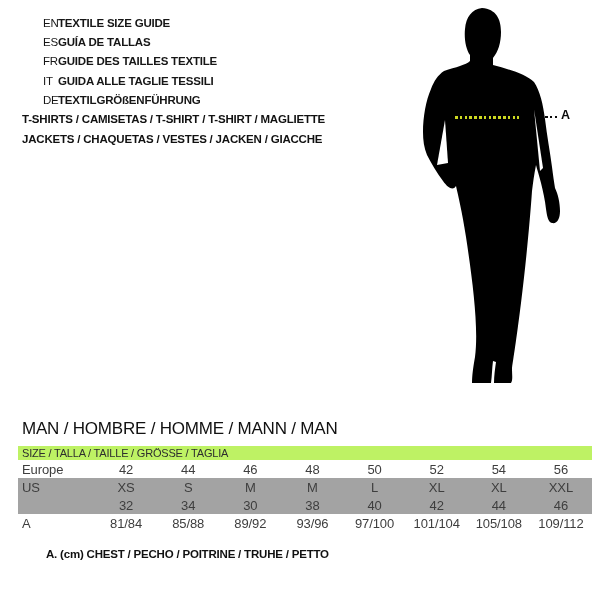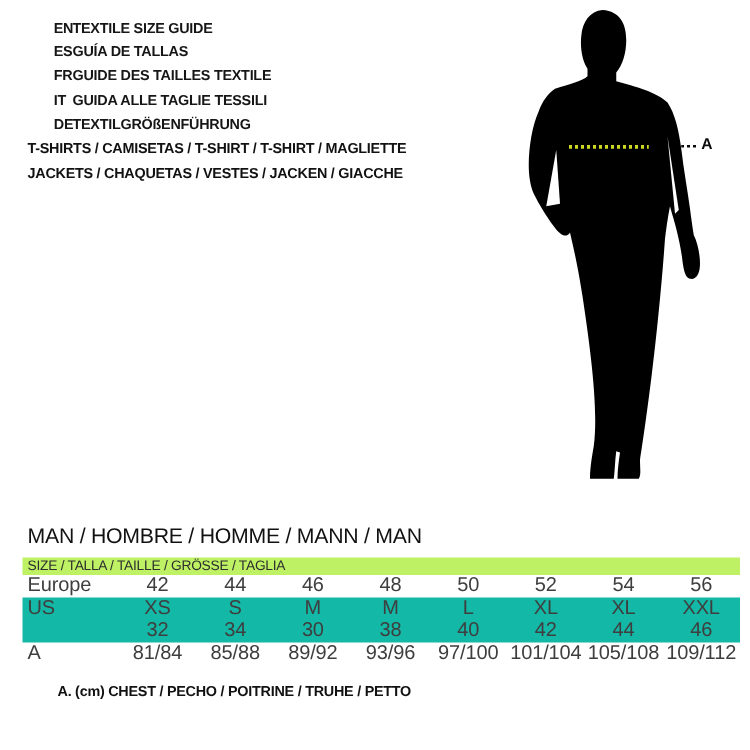--- a/index.html
+++ b/index.html
@@ -7,21 +7,21 @@
   body {
     position:relative;
     background:#ffffff;
     font-family:"Liberation Sans", sans-serif;
     color:#111;
     overflow:hidden;
   }
   
   .lang-block { position:absolute; left:22px; top:13px; }
   .lang-row { display:flex; height:19.4px; align-items:center; }
-  .lang-code { width:36px; font-size:11.5px; font-weight:700; letter-spacing:-0.2px; color:#161616;padding-left:21px; }
+  .lang-code { width:36px; font-size:11.5px; font-weight:400; letter-spacing:-0.2px; color:#161616;padding-left:21px; }
   .lang-text { font-size:11.5px; font-weight:700; letter-spacing:-0.2px; color:#161616; white-space:nowrap; }
   
   .categories { position:absolute; left:22px; top:109px; }
   .cat-line { font-size:11.5px; font-weight:700; letter-spacing:-0.2px; line-height:20px; color:#111; white-space:nowrap; }
   
   .figure-wrap { position:absolute; left:0; top:0; width:600px; height:410px; }
   .silhouette-svg { position:absolute; left:420px; top:5px; width:160px; height:390px; }
   .chest-dash {
     position:absolute; left:455px; top:116px; width:64px; height:3px;
     background:repeating-linear-gradient(90deg, #ccd821 0px, #ccd821 2.6px, transparent 2.6px, transparent 4.8px);
@@ -36,23 +36,23 @@
   
   .size-table { position:absolute; left:18px; top:446px; width:574px; }
   .table-header {
     height:14px; background:#bef264; color:#2e2e2e;
     font-size:11px; line-height:14px; padding-left:4px; letter-spacing:-0.2px;
     white-space:nowrap; overflow:hidden;
   }
   .t-row {
     display:grid; grid-template-columns:77px repeat(8, 1fr);
     height:18px; align-items:center;
-    font-size:16px; color:#3e3e3e; letter-spacing:-0.1px;
+    font-size:13px; color:#3e3e3e; letter-spacing:-0.1px;
   }
-  .t-row.shaded { background:#14b8a6; }
+  .t-row.shaded { background:#a3a3a3; }
   .t-label { padding-left:4px; text-align:left; }
   .t-cell { text-align:center; }
   
   .footnote { position:absolute; left:22px; top:548px; font-size:11.5px; font-weight:700; letter-spacing:-0.2px; color:#111;margin-left:24px; }
 </style>
 </head>
 <body>
 
 <div class="lang-block">
   <div class="lang-row">

